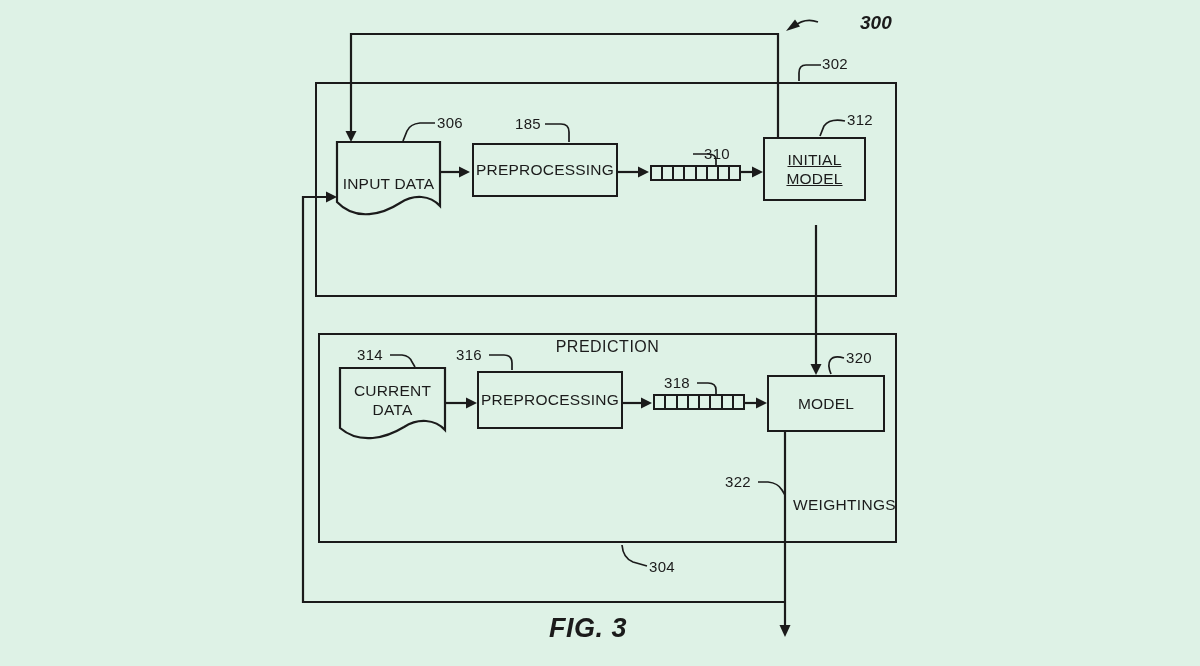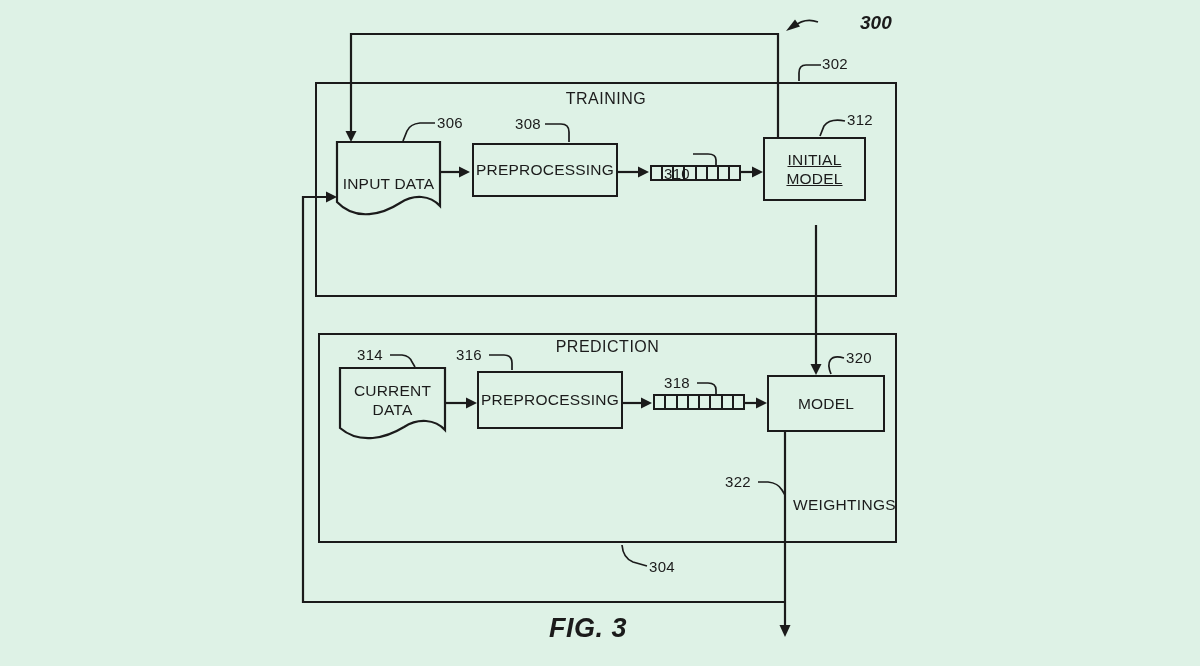--- a/index.html
+++ b/index.html
@@ -86,21 +86,20 @@
     <path class="ldr" d="M 758 482 H 768 Q 778 483 782 490 L 785 495"></path>
     <path class="ldr" d="M 622 545 Q 623 558 633 562 L 647 566"></path>
 
     <path class="ldr" d="M 818 22 C 808 18.5 801 20.5 794 26.5"></path>
     <polygon class="ah" points="786,31 795,19.5 800,26.5"></polygon>
   </svg>
 
   <div class="abs frame" style="left:315px;top:82px;width:582px;height:215px;"></div>
   <div class="abs frame" style="left:318px;top:333px;width:579px;height:210px;"></div>
 
-  <div class="abs sectitle" style="left:315px;top:90px;width:582px;">TRAINING</div>
   <div class="abs sectitle" style="left:318px;top:338px;width:579px;">PREDICTION</div>
 
   <div class="abs doclabel" style="left:337px;top:156px;width:103px;height:55px;text-align:right;">INPUT DATA</div>
   <div class="abs node" style="left:472px;top:143px;width:146px;height:54px;">PREPROCESSING</div>
   <div class="abs vector" style="left:650px;top:165px;width:91px;height:16px;">
       <div class="cell"></div>
       <div class="cell"></div>
       <div class="cell"></div>
       <div class="cell"></div>
       <div class="cell"></div>
@@ -126,22 +125,22 @@
       <div class="cell"></div>
       <div class="cell"></div>
     </div>
   <div class="abs node" style="left:767px;top:375px;width:118px;height:57px;">MODEL</div>
 
   <div class="abs plain" style="left:793px;top:496px;">WEIGHTINGS</div>
 
   <div class="abs figref" style="left:860px;top:12px;">300</div>
   <div class="abs refnum" style="left:822px;top:55px;">302</div>
   <div class="abs refnum" style="left:437px;top:114px;">306</div>
-  <div class="abs refnum" style="left:515px;top:115px;">308</div>
-  <div class="abs refnum" style="left:664px;top:145px;margin-top:20px;">310</div>
+  <div class="abs refnum" style="left:515px;top:115px;">185</div>
+  <div class="abs refnum" style="left:704px;top:145px;">310</div>
   <div class="abs refnum" style="left:847px;top:111px;">312</div>
   <div class="abs refnum" style="left:357px;top:346px;">314</div>
   <div class="abs refnum" style="left:456px;top:346px;">316</div>
   <div class="abs refnum" style="left:664px;top:374px;">318</div>
   <div class="abs refnum" style="left:846px;top:349px;">320</div>
   <div class="abs refnum" style="left:725px;top:473px;">322</div>
   <div class="abs refnum" style="left:649px;top:558px;">304</div>
 
   <div class="abs caption" style="left:549px;top:613px;">FIG. 3</div>
 

